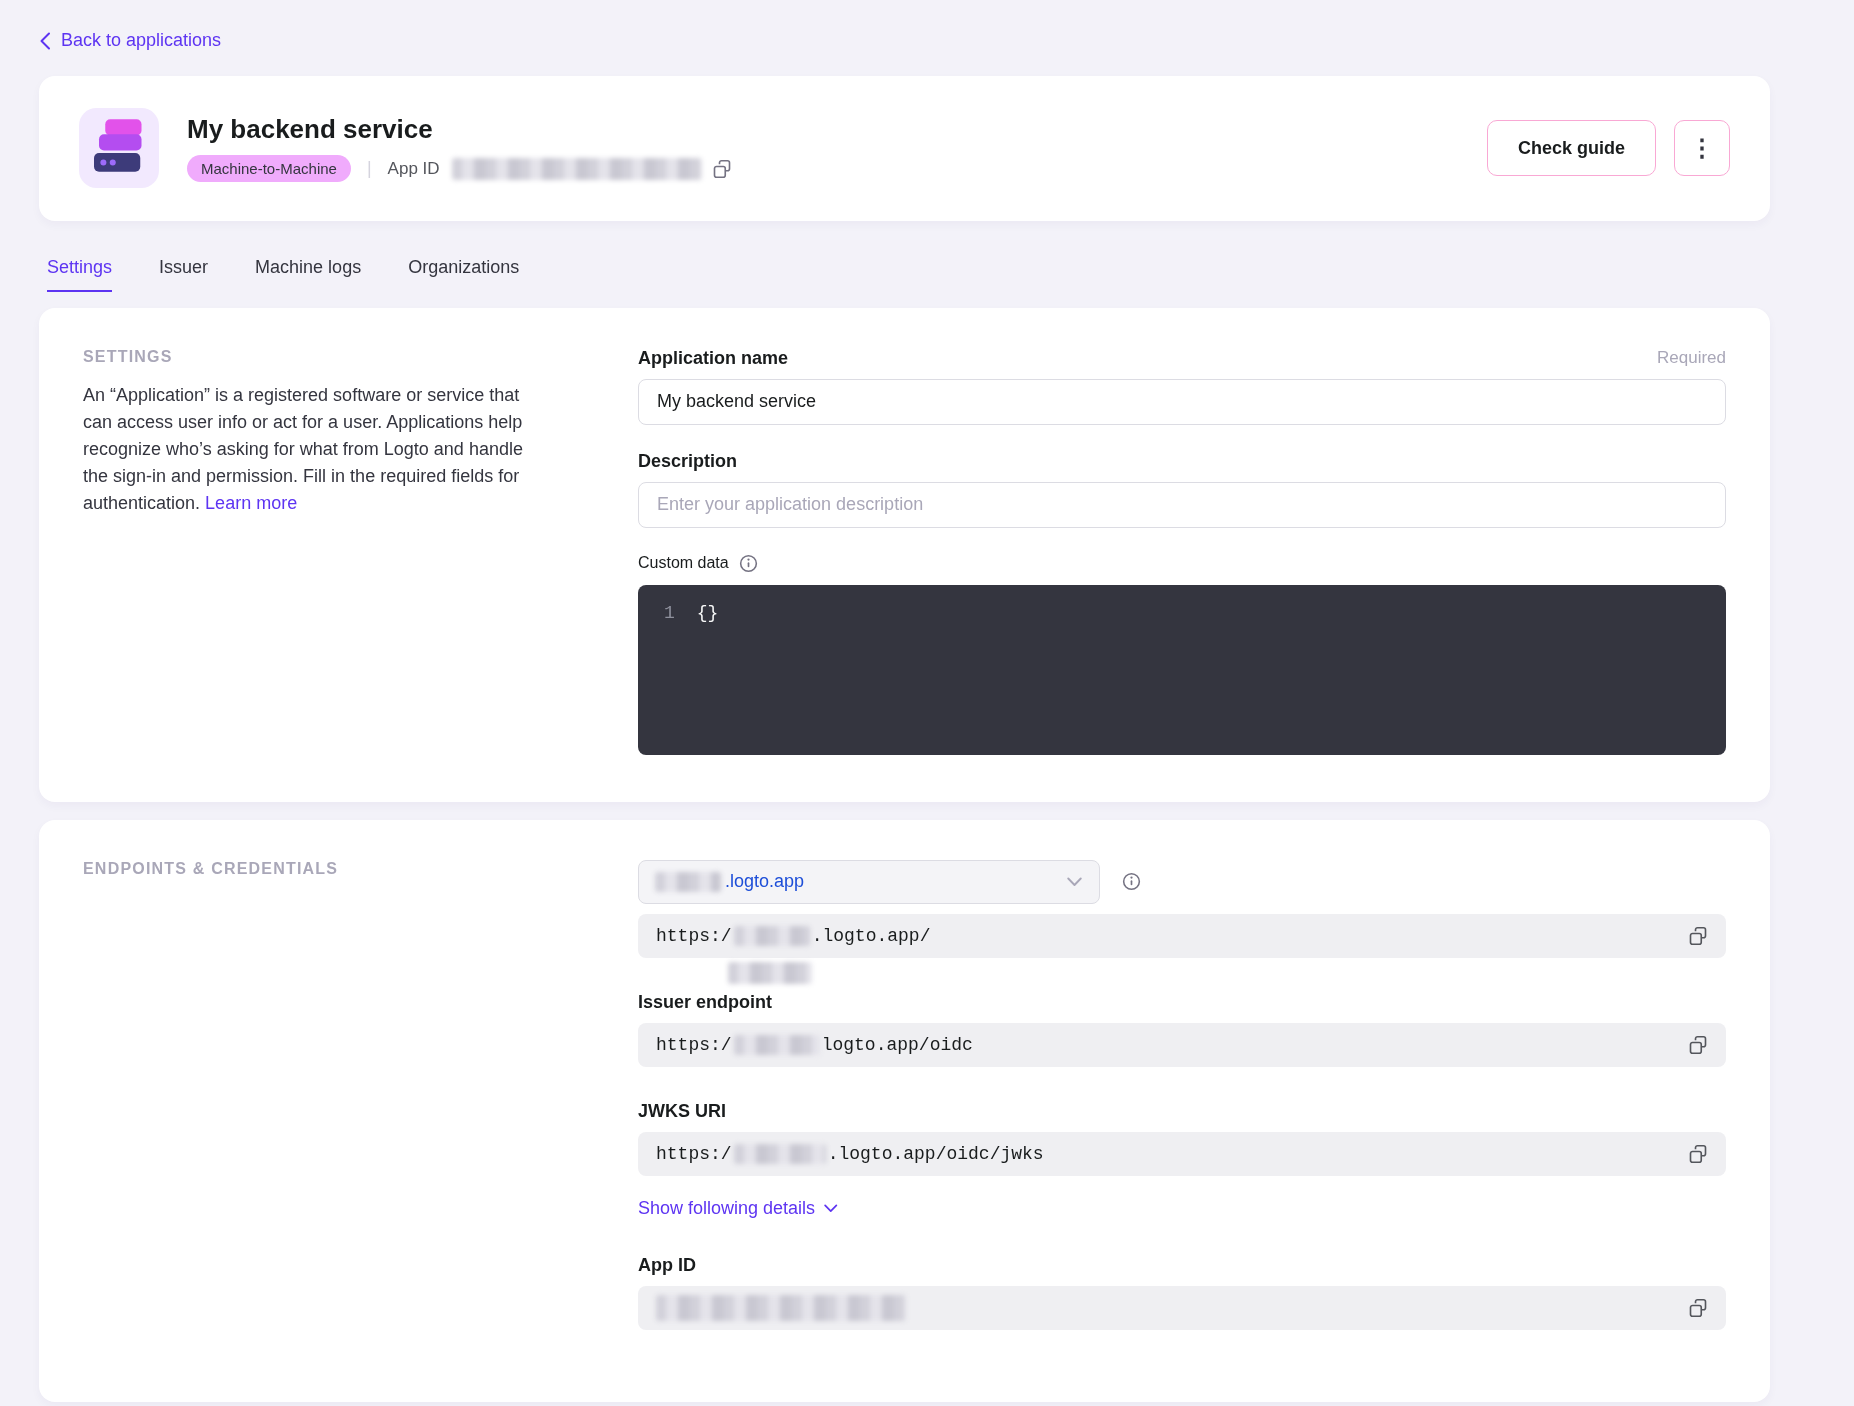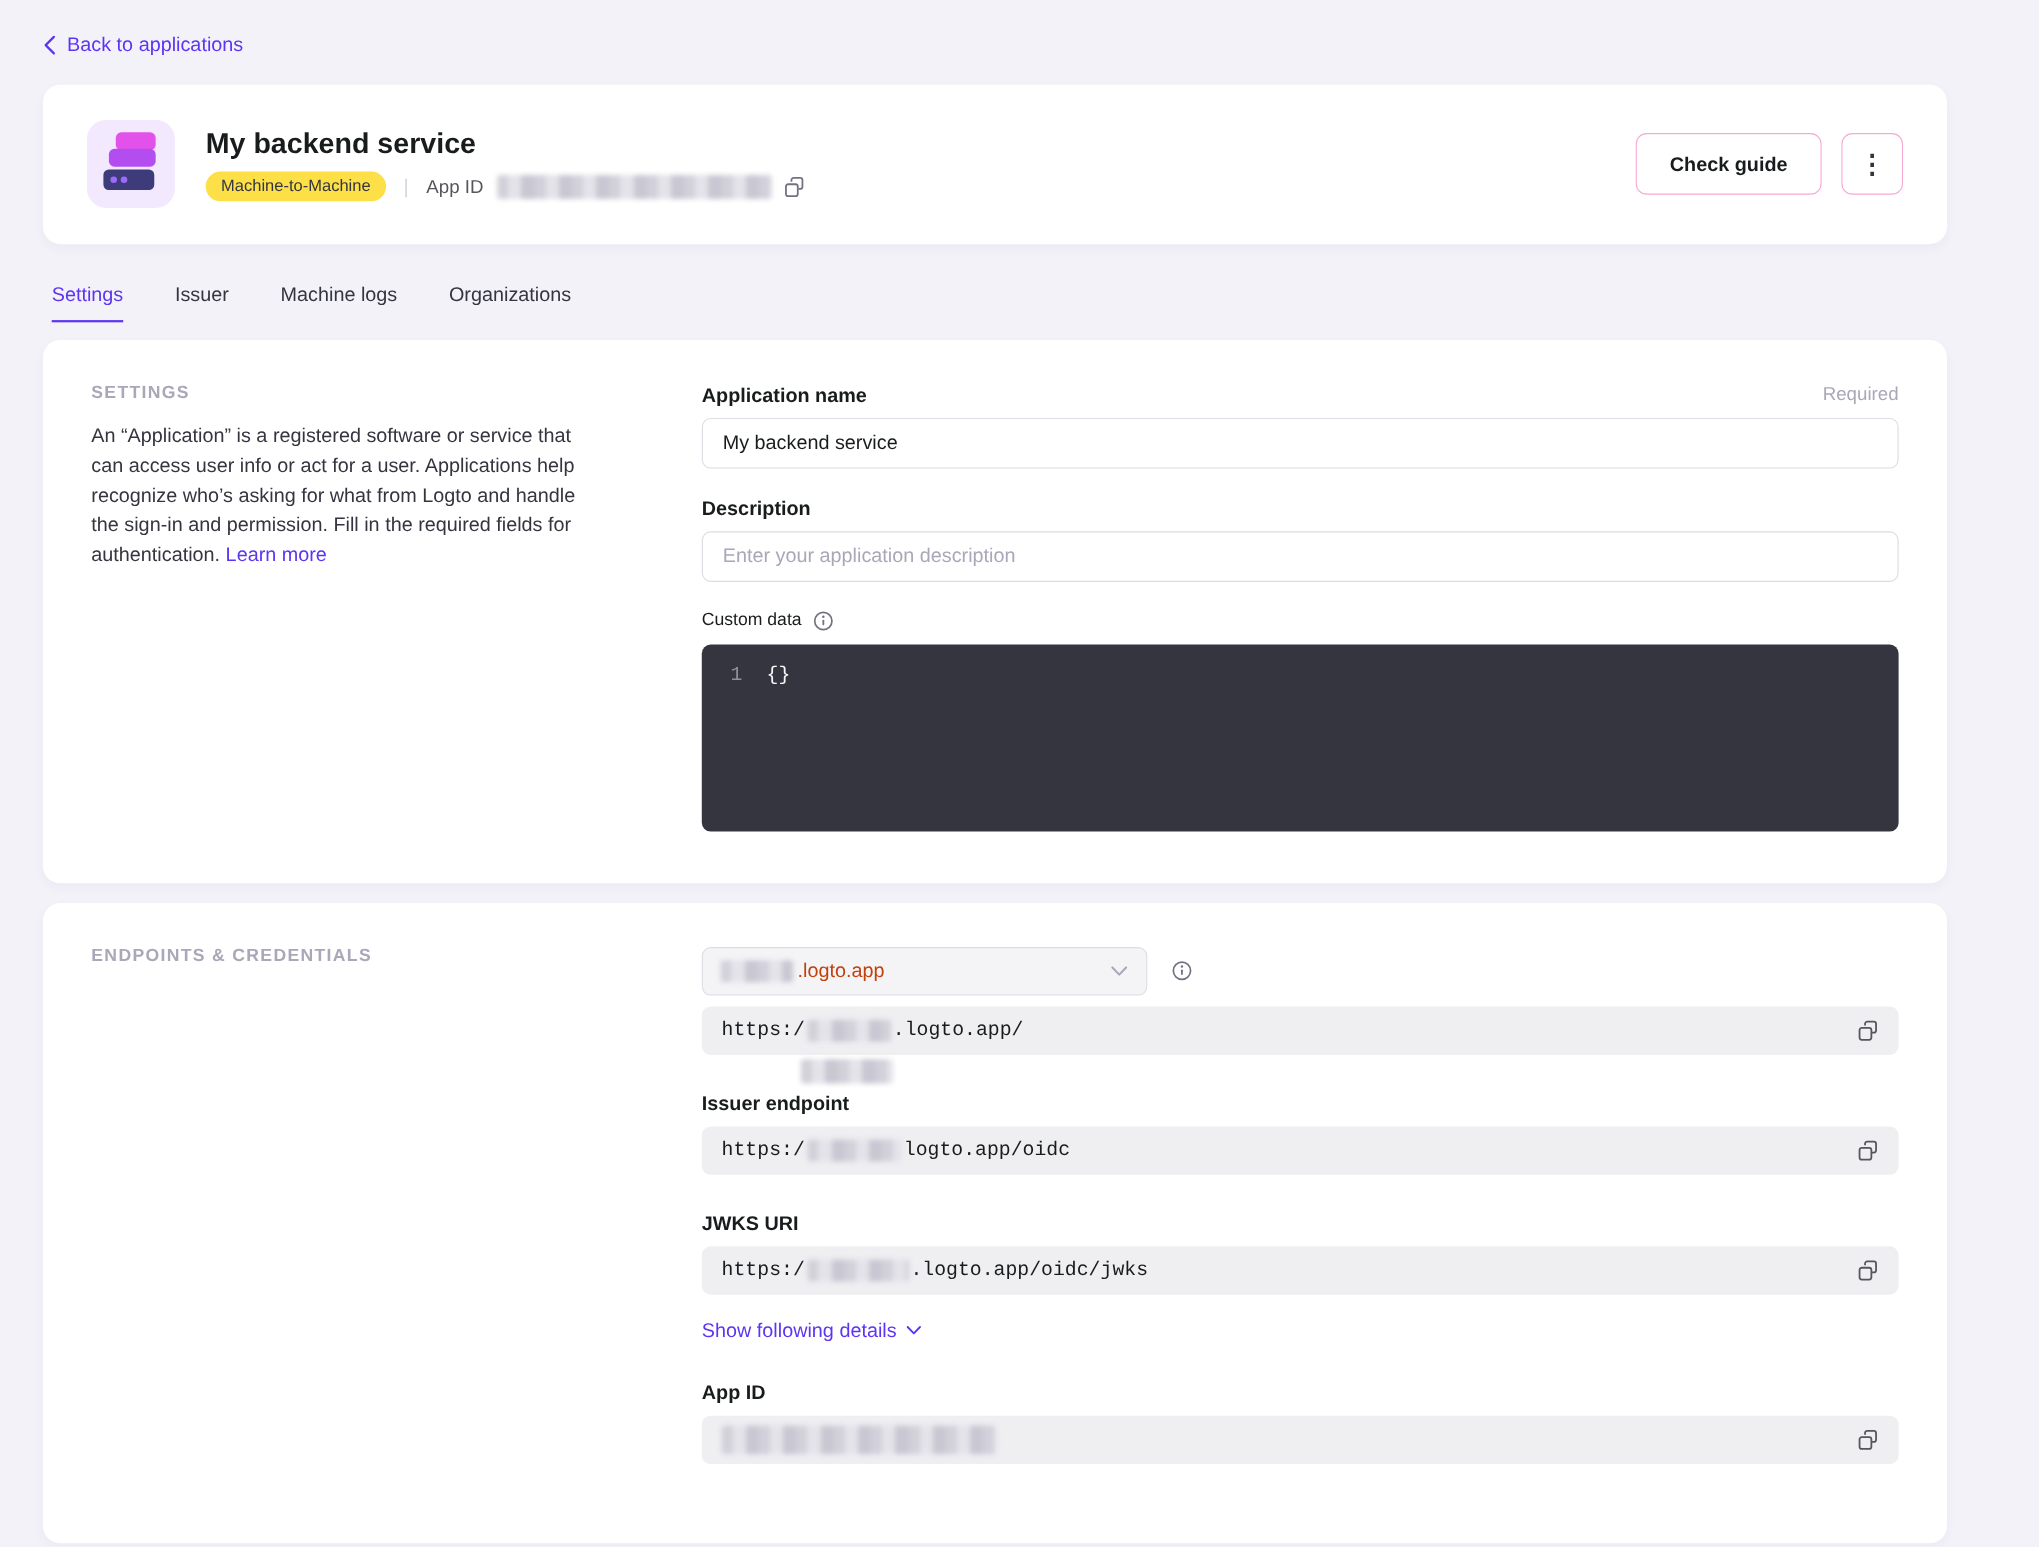--- a/index.html
+++ b/index.html
@@ -19,21 +19,21 @@
   .back-link{display:inline-flex;align-items:center;gap:10px;margin-top:30px;font-size:18px;font-weight:500;color:#5d34f2;cursor:pointer;}
   .chev-left-icon{display:inline-flex;width:12px;height:18px;color:#5d34f2;}
 
   
   .header-card{display:flex;align-items:center;height:145px;padding:0 40px;margin-top:22px;}
   .app-icon{width:80px;height:80px;flex:0 0 auto;}
   .app-icon svg{width:80px;height:80px;display:block;}
   .header-info{margin-left:28px;}
   .app-title{margin:0;font-size:26px;font-weight:700;color:#191c1d;line-height:1.2;}
   .header-meta{display:flex;align-items:center;margin-top:10px;}
-  .badge{background:#fde047;color:#34353f;border-radius:16px;padding:5px 14px;font-size:15px;white-space:nowrap;}
+  .badge{background:#f0abfc;color:#34353f;border-radius:16px;padding:5px 14px;font-size:15px;white-space:nowrap;}
   .meta-divider{color:#d5d4de;margin:0 16px;font-size:18px;}
   .meta-label{color:#54565c;font-size:17px;}
   .redacted{display:inline-block;border-radius:3px;vertical-align:middle;
     background:repeating-linear-gradient(90deg,#d2d1da 0 10px,#e4e3ea 10px 22px,#c9c8d2 22px 34px);
     filter:blur(2.5px);}
   .header-actions{margin-left:auto;display:flex;gap:18px;align-items:center;}
   .btn-outline{height:56px;padding:0 30px;background:#fff;border:1px solid #f9a8d4;border-radius:10px;
     font-family:inherit;font-size:18px;font-weight:600;color:#191c1d;cursor:pointer;}
   .btn-square{width:56px;padding:0;display:flex;align-items:center;justify-content:center;font-size:24px;color:#34353f;}
 
@@ -58,22 +58,22 @@
   .mt26{margin-top:26px;}
   .custom-data-row{display:flex;align-items:center;gap:10px;margin-top:26px;}
   .info-icon{display:inline-flex;width:19px;height:19px;color:#747282;cursor:pointer;}
   .code-editor{margin-top:12px;background:#34353f;border-radius:8px;height:170px;padding:16px 0;
     box-sizing:border-box;font-family:"Liberation Mono",monospace;font-size:18px;line-height:1.4;}
   .line-no{color:#8e909c;padding-left:26px;margin-right:22px;}
   .code{color:#f7f8f8;}
 
   
   .select-row{display:flex;align-items:center;gap:22px;}
-  .select{width:405px;height:44px;display:flex;align-items:center;background:#f4f4f7;border:1px solid #dcdce3;
-    border-radius:8px;padding:0 16px;font-size:18px;color:#c2410c;box-sizing:border-box;cursor:pointer;}
+  .select{width:462px;height:44px;display:flex;align-items:center;background:#f4f4f7;border:1px solid #dcdce3;
+    border-radius:8px;padding:0 16px;font-size:18px;color:#1d4ed8;box-sizing:border-box;cursor:pointer;}
   .select .chev-down-icon{margin-left:auto;width:16px;height:10px;color:#a9a7b8;display:inline-flex;}
   .ep-label{margin-top:34px;}
   .ep-label-tight{margin-top:8px;}
   .ep-label-wide{margin-top:34px;}
   .appid-label{margin-top:36px;}
   .copy-field{display:flex;align-items:center;height:44px;background:#efeff2;border-radius:8px;padding:0 18px;
     font-family:"Liberation Mono",monospace;font-size:18px;color:#191c1d;margin-top:10px;box-sizing:border-box;}
   .copy-field .icon-btn{margin-left:auto;}
   .icon-btn{background:none;border:none;padding:0;cursor:pointer;display:inline-flex;color:#54565c;}
   .icon-btn svg{width:20px;height:20px;}

